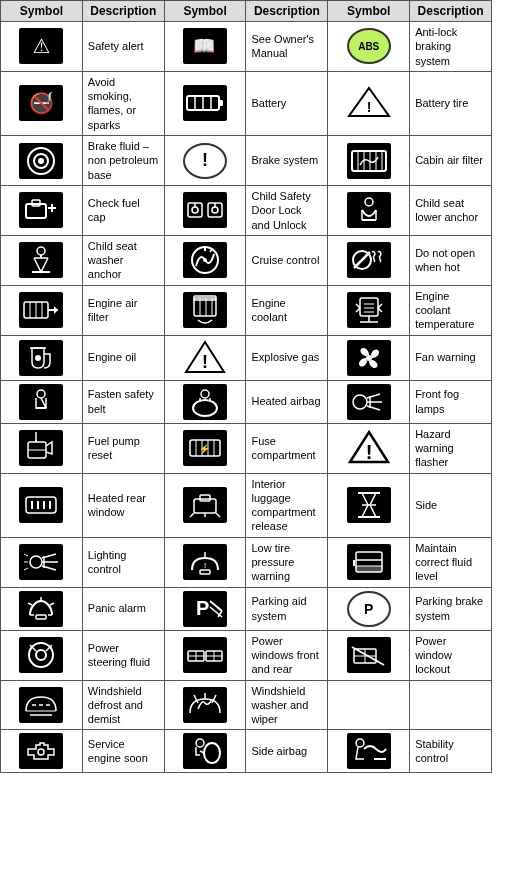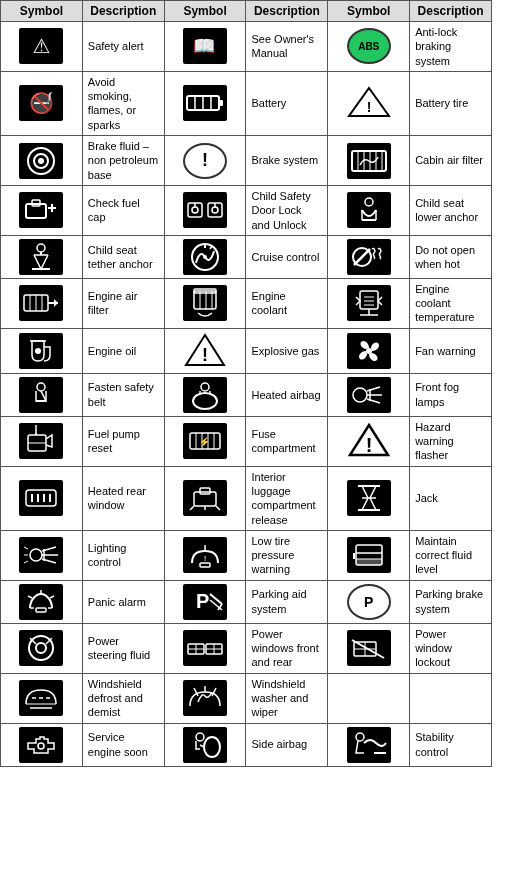--- a/index.html
+++ b/index.html
@@ -75,21 +75,21 @@
         </div>
       </td>
       <td class="desc-cell row-desc">Safety alert</td>
       <td class="sym-cell">
         <div class="symbol-box" style="background:#000;">
           <span style="font-size:18px;">📖</span>
         </div>
       </td>
       <td class="desc-cell row-desc">See Owner's Manual</td>
       <td class="sym-cell">
-        <div class="symbol-box" style="background:#22c55e;border:2px solid #333;border-radius:50%;width:44px;height:36px;">
+        <div class="symbol-box" style="background:#bef264;border:2px solid #333;border-radius:50%;width:44px;height:36px;">
           <span style="color:#000;font-size:10px;font-weight:bold;">ABS</span>
         </div>
       </td>
       <td class="desc-cell row-desc">Anti-lock braking system</td>
     </tr>
 
     <tr>
       <td class="sym-cell">
         <div class="symbol-box">
           <span style="font-size:20px;">🚭</span>
@@ -195,21 +195,21 @@
         <div class="symbol-box">
           <svg width="38" height="32" viewBox="0 0 38 32">
             <circle cx="19" cy="7" r="4" fill="none" stroke="white" stroke-width="1.5"></circle>
             <path d="M12,14 L19,28 L26,14" fill="none" stroke="white" stroke-width="1.5"></path>
             <line x1="12" y1="14" x2="26" y2="14" stroke="white" stroke-width="1.5"></line>
             <line x1="19" y1="11" x2="19" y2="14" stroke="white" stroke-width="2"></line>
             <line x1="10" y1="28" x2="28" y2="28" stroke="white" stroke-width="2"></line>
           </svg>
         </div>
       </td>
-      <td class="desc-cell row-desc">Child seat tether anchor</td>
+      <td class="desc-cell row-desc">Child seat washer anchor</td>
       <td class="sym-cell">
         <div class="symbol-box">
           <svg width="38" height="32" viewBox="0 0 38 32">
             <circle cx="19" cy="16" r="13" fill="none" stroke="white" stroke-width="2"></circle>
             <path d="M10,22 Q14,8 19,16 Q24,24 28,10" fill="none" stroke="white" stroke-width="2"></path>
             <circle cx="19" cy="16" r="2" fill="white"></circle>
             <line x1="19" y1="3" x2="19" y2="7" stroke="white" stroke-width="2"></line>
             <line x1="26" y1="5" x2="24" y2="8" stroke="white" stroke-width="1.5"></line>
           </svg>
         </div>
@@ -410,21 +410,21 @@
         <div class="symbol-box">
           <svg width="38" height="32" viewBox="0 0 38 32">
             <line x1="8" y1="28" x2="30" y2="28" stroke="white" stroke-width="2"></line>
             <line x1="8" y1="4" x2="30" y2="4" stroke="white" stroke-width="2"></line>
             <path d="M12,28 L18,16 L12,4" fill="none" stroke="white" stroke-width="1.5"></path>
             <path d="M26,28 L20,16 L26,4" fill="none" stroke="white" stroke-width="1.5"></path>
             <line x1="12" y1="16" x2="26" y2="16" stroke="white" stroke-width="1.5"></line>
           </svg>
         </div>
       </td>
-      <td class="desc-cell row-desc">Jack</td>
+      <td class="desc-cell row-desc">Side</td>
     </tr>
 
     <tr>
       <td class="sym-cell">
         <div class="symbol-box">
           <svg width="38" height="32" viewBox="0 0 38 32">
             <circle cx="14" cy="16" r="6" fill="none" stroke="white" stroke-width="1.5"></circle>
             <line x1="20" y1="12" x2="34" y2="8" stroke="white" stroke-width="1.5"></line>
             <line x1="20" y1="16" x2="36" y2="16" stroke="white" stroke-width="1.5"></line>
             <line x1="20" y1="20" x2="34" y2="24" stroke="white" stroke-width="1.5"></line>

